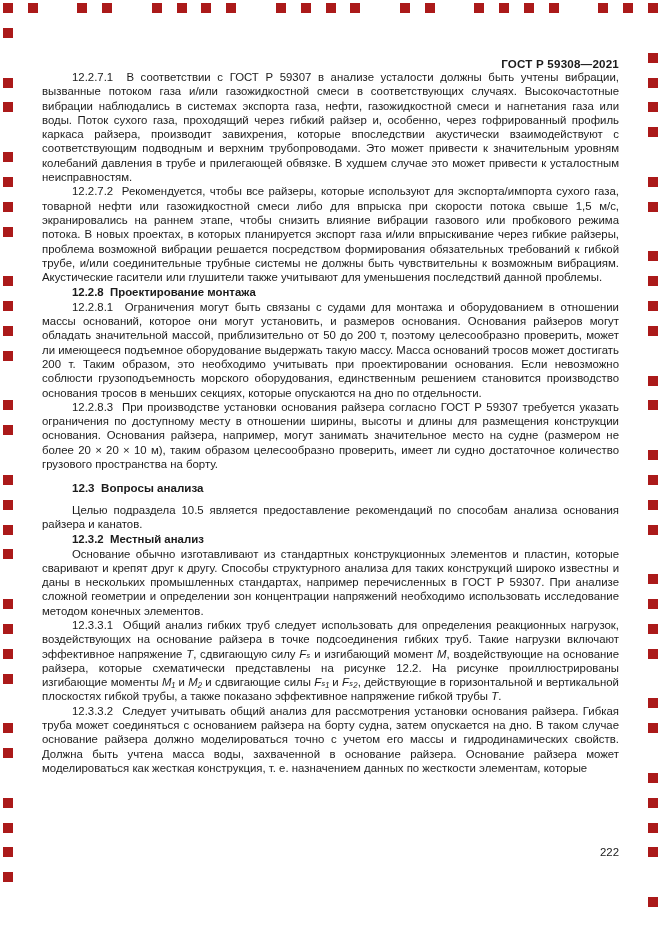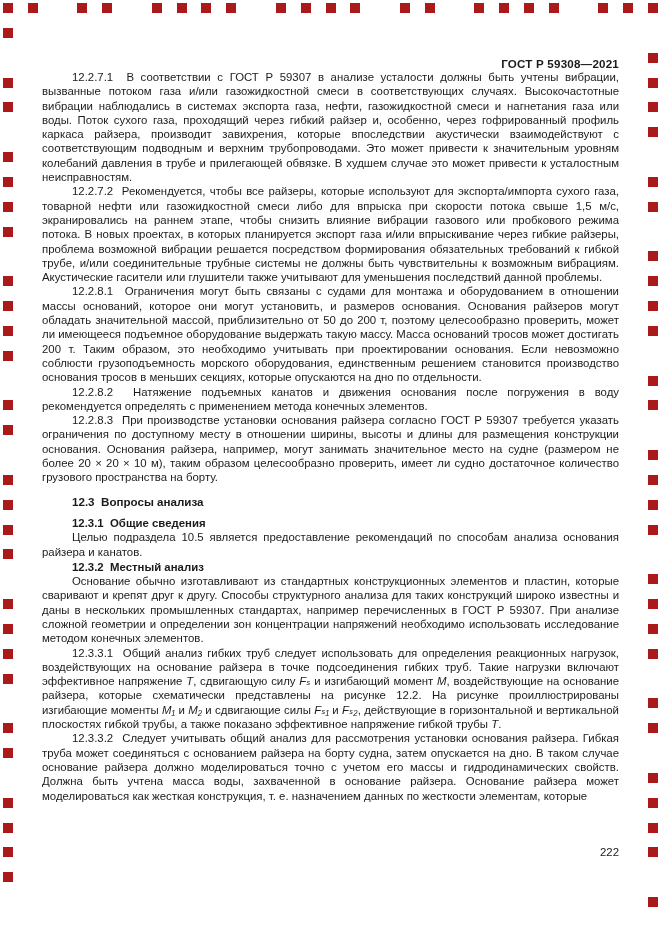--- a/index.html
+++ b/index.html
@@ -167,27 +167,26 @@
       <div class="fid" style="left: 648px; top: 897px; background: rgb(171, 26, 26);"></div>
       <div class="fid" style="left: 648px; top: 922px; background: rgb(171, 26, 26);"></div>
     </div>
 
   <div class="content">
     <div class="doc-header">ГОСТ Р 59308—2021</div>
 
     <p class="para">12.2.7.1&nbsp; В соответствии с ГОСТ Р 59307 в анализе усталости должны быть учтены вибрации, вызванные потоком газа и/или газожидкостной смеси в соответствующих случаях. Высокочастотные вибрации наблюдались в системах экспорта газа, нефти, газожидкостной смеси и нагнетания газа или воды. Поток сухого газа, проходящий через гибкий райзер и, особенно, через гофрированный профиль каркаса райзера, производит завихрения, которые впоследствии акустически взаимодействуют с соответствующим подводным и верхним трубопроводами. Это может привести к значительным уровням колебаний давления в трубе и прилегающей обвязке. В худшем случае это может привести к усталостным неисправностям.</p>
     <p class="para">12.2.7.2&nbsp; Рекомендуется, чтобы все райзеры, которые используют для экспорта/импорта сухого газа, товарной нефти или газожидкостной смеси либо для впрыска при скорости потока свыше 1,5 м/с, экранировались на раннем этапе, чтобы снизить влияние вибрации газового или пробкового режима потока. В новых проектах, в которых планируется экспорт газа и/или впрыскивание через гибкие райзеры, проблема возможной вибрации решается посредством формирования обязательных требований к гибкой трубе, и/или соединительные трубные системы не должны быть чувствительны к возможным вибрациям. Акустические гасители или глушители также учитывают для уменьшения последствий данной проблемы.</p>
 
+    <h3 class="h3">12.2.8&nbsp; Проектирование монтажа</h3>
     <p class="para">12.2.8.1&nbsp; Ограничения могут быть связаны с судами для монтажа и оборудованием в отношении массы оснований, которое они могут установить, и размеров основания. Основания райзеров могут обладать значительной массой, приблизительно от 50 до 200 т, поэтому целесообразно проверить, может ли имеющееся подъемное оборудование выдержать такую массу. Масса оснований тросов может достигать 200 т. Таким образом, это необходимо учитывать при проектировании основания. Если невозможно соблюсти грузоподъемность морского оборудования, единственным решением становится производство основания тросов в меньших секциях, которые опускаются на дно по отдельности.</p>
-    <p class="para">12.2.8.2&nbsp; Натяжение подъемных канатов и движения основания после погружения в воду рекомендуется определять с применением метода конечных элементов.</p>
     <p class="para">12.2.8.3&nbsp; При производстве установки основания райзера согласно ГОСТ Р 59307 требуется указать ограничения по доступному месту в отношении ширины, высоты и длины для размещения конструкции основания. Основания райзера, например, могут занимать значительное место на судне (размером не более 20 × 20 × 10 м), таким образом целесообразно проверить, имеет ли судно достаточное количество грузового пространства на борту.</p>
 
     <h2 class="h2">12.3&nbsp; Вопросы анализа</h2>
 
-    <h3 class="h3">12.3.1&nbsp; Общие сведения</h3>
     <p class="para">Целью подраздела 10.5 является предоставление рекомендаций по способам анализа основания райзера и канатов.</p>
 
     <h3 class="h3">12.3.2&nbsp; Местный анализ</h3>
     <p class="para">Основание обычно изготавливают из стандартных конструкционных элементов и пластин, которые сваривают и крепят друг к другу. Способы структурного анализа для таких конструкций широко известны и даны в нескольких промышленных стандартах, например перечисленных в ГОСТ Р 59307. При анализе сложной геометрии и определении зон концентрации напряжений необходимо использовать исследование методом конечных элементов.</p>
 
     <p class="para"><span>12.3.3.1&nbsp; Общий анализ гибких труб следует использовать для определения реакционных нагрузок, воздействующих на основание райзера в точке подсоединения гибких труб. Такие нагрузки включают эффективное напряжение </span><span class="var">T</span><span>, сдвигающую силу </span><span class="var">Fₛ</span><span> и изгибающий момент </span><span class="var">M</span><span>, воздействующие на основание райзера, которые схематически представлены на рисунке 12.2. На рисунке проиллюстрированы изгибающие моменты </span><span class="var">M₁</span><span> и </span><span class="var">M₂</span><span> и сдвигающие силы </span><span class="var">Fₛ₁</span><span> и </span><span class="var">Fₛ₂</span><span>, действующие в горизонтальной и вертикальной плоскостях гибкой трубы, а также показано эффективное напряжение гибкой трубы </span><span class="var">T</span><span>.</span></p>
     <p class="para">12.3.3.2&nbsp; Следует учитывать общий анализ для рассмотрения установки основания райзера. Гибкая труба может соединяться с основанием райзера на борту судна, затем опускается на дно. В таком случае основание райзера должно моделироваться точно с учетом его массы и гидродинамических свойств. Должна быть учтена масса воды, захваченной в основание райзера. Основание райзера может моделироваться как жесткая конструкция, т. е. назначением данных по жесткости элементам, которые</p>
   </div>
 
   <div class="page-number">222</div>

